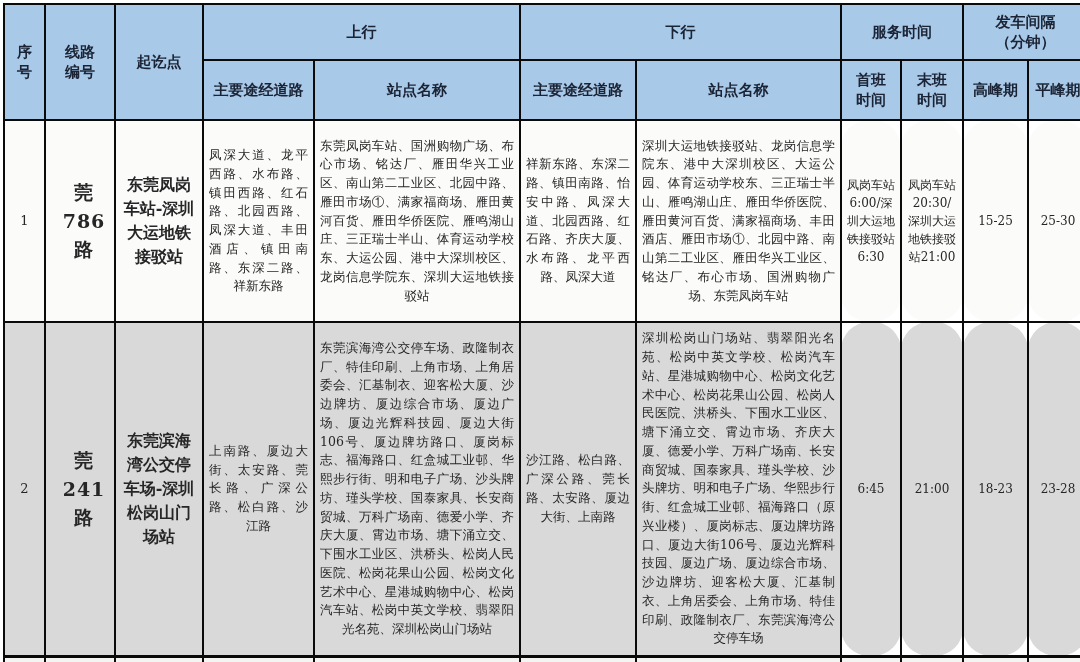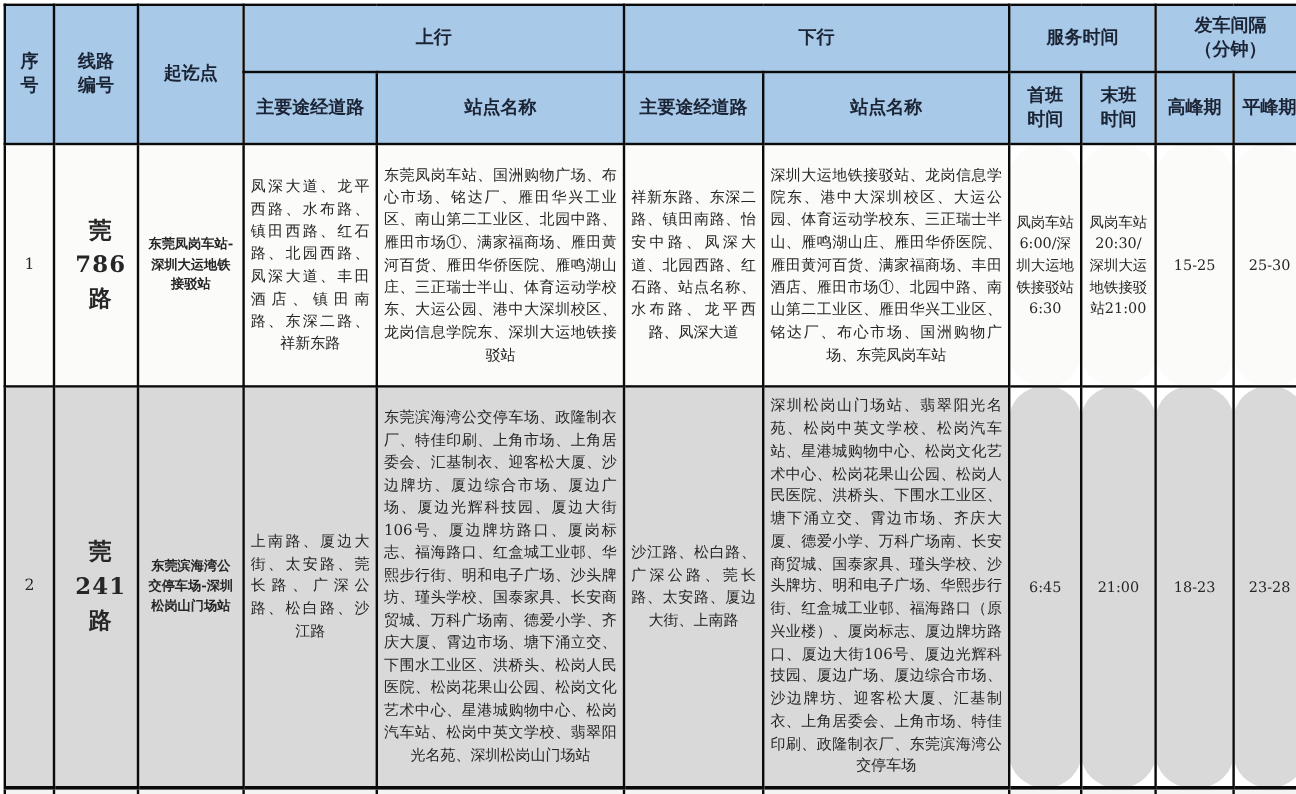--- a/index.html
+++ b/index.html
@@ -23,21 +23,21 @@
     font-size: 12.5px;
     line-height: 1.5;
     padding: 4px 5px;
   }
   td.stations, td.roads {
     text-align: justify;
     text-align-last: center;
     -moz-text-align-last: center;
   }
   td.route { font-size: 19px; font-weight: bold; letter-spacing: 1px; padding-left: 13px; }
-  td.endpoints { font-size: 11px; font-weight: bold; }
+  td.endpoints { font-size: 16px; font-weight: bold; }
   td.seq { font-size: 13px; }
   td.time { font-size: 12px; border-radius: 28px; }
   tr.row-1 td { background: #fbfbfa; }
   tr.row-2 td { background: #d9d9d9; }
   tr.row-3 td { background: #f4f4f3; border-top: 3px solid #0a0a0a; }
 </style>
 </head>
 <body>
 
 <div class="page">
@@ -80,21 +80,21 @@
       <th>高峰期</th>
       <th>平峰期</th>
     </tr>
 
     <tr class="row-1" style="height:202px">
       <td class="seq">1</td>
       <td class="route">莞786路</td>
       <td class="endpoints">东莞凤岗车站-深圳大运地铁接驳站</td>
       <td class="roads">凤深大道、龙平西路、水布路、镇田西路、红石路、北园西路、凤深大道、丰田酒店、镇田南路、东深二路、祥新东路</td>
       <td class="stations">东莞凤岗车站、国洲购物广场、布心市场、铭达厂、雁田华兴工业区、南山第二工业区、北园中路、雁田市场①、满家福商场、雁田黄河百货、雁田华侨医院、雁鸣湖山庄、三正瑞士半山、体育运动学校东、大运公园、港中大深圳校区、龙岗信息学院东、深圳大运地铁接驳站</td>
-      <td class="roads">祥新东路、东深二路、镇田南路、怡安中路、凤深大道、北园西路、红石路、站点名称、水布路、龙平西路、凤深大道</td>
+      <td class="roads">祥新东路、东深二路、镇田南路、怡安中路、凤深大道、北园西路、红石路、齐庆大厦、水布路、龙平西路、凤深大道</td>
       <td class="stations">深圳大运地铁接驳站、龙岗信息学院东、港中大深圳校区、大运公园、体育运动学校东、三正瑞士半山、雁鸣湖山庄、雁田华侨医院、雁田黄河百货、满家福商场、丰田酒店、雁田市场①、北园中路、南山第二工业区、雁田华兴工业区、铭达厂、布心市场、国洲购物广场、东莞凤岗车站</td>
       <td class="time">凤岗车站6:00/深圳大运地铁接驳站6:30</td>
       <td class="time">凤岗车站20:30/深圳大运地铁接驳站21:00</td>
       <td class="time">15-25</td>
       <td class="time">25-30</td>
     </tr>
 
     <tr class="row-2" style="height:334px">
       <td class="seq">2</td>
       <td class="route">莞241路</td>

